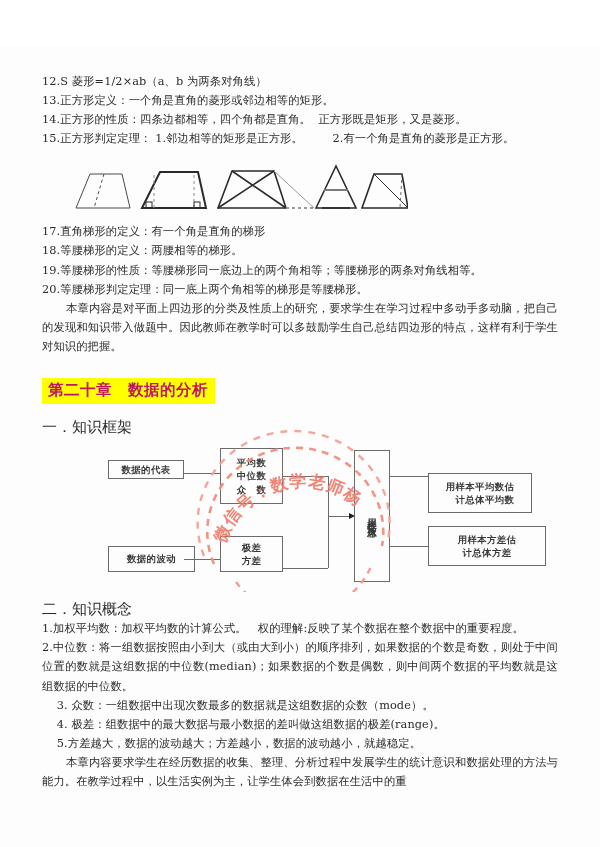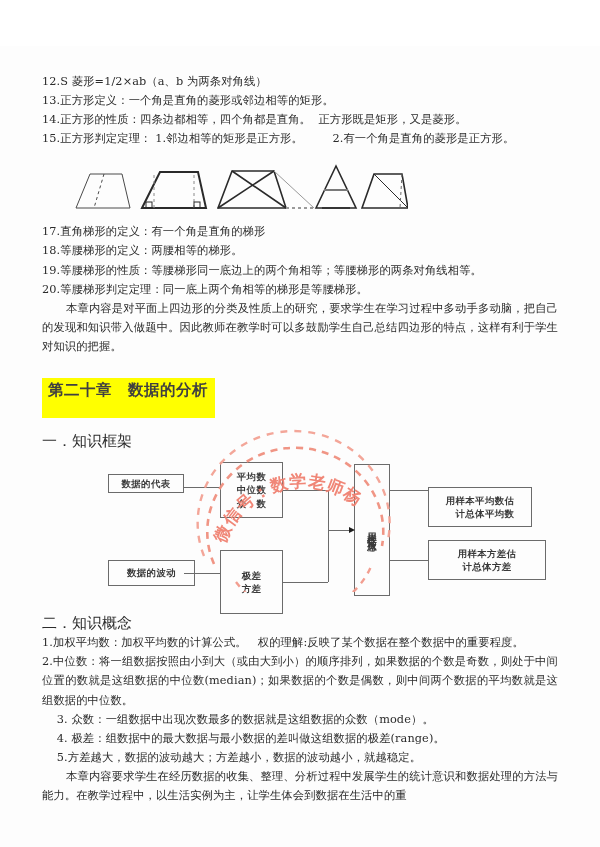--- a/index.html
+++ b/index.html
@@ -43,26 +43,26 @@
     margin-top: 12px;
     margin-bottom: 4px;
   }
   .figure-strip svg { position: absolute; left: 26px; top: 0; }
 
   
   .chapter-wrap { margin-top: 22px; }
   .chapter-title {
     display: inline-block;
     background: #ffff00;
-    color: #404040;
+    color: #be185d;
     font-family: "DejaVu Sans", "Liberation Sans", sans-serif;
     font-weight: bold;
     font-size: 15.5px;
     line-height: 23px;
-    padding: 1px 7px 16px 6px;
+    padding: 1px 7px 2px 6px;
     white-space: pre;
     letter-spacing: 0.5px;
   }
   .sec-head {
     font-size: 15px;
     line-height: 19.1px;
     margin: 14px 0 0 0;
     color: #2b2b2b;
   }
 
@@ -188,21 +188,21 @@
     <p class="sec-head">一．知识框架</p>
 
     <div class="diagram">
 
       <div class="dbox" style="left:0px; top:12px; width:76px; height:19px;">数据的代表</div>
       <div class="dbox" style="left:0px; top:98px; width:87px; height:26px;">数据的波动</div>
 
       <div class="dbox" style="left:112px; top:0px; width:63px; height:56px;">平均数
 中位数
 众　数</div>
-      <div class="dbox" style="left:112px; top:88px; width:63px; height:64px;">极差
+      <div class="dbox" style="left:112px; top:88px; width:63px; height:36px;">极差
 方差</div>
 
       <div class="dbox vertical" style="left:246px; top:2px; width:36px; height:132px;">用样本估计总体</div>
 
       <div class="dbox" style="left:320px; top:25px; width:104px; height:40px;text-align:right;">用样本平均数估
 计总体平均数</div>
       <div class="dbox" style="left:320px; top:78px; width:118px; height:40px;">用样本方差估
 计总体方差</div>
 
       <div class="dline h" style="left:76px; top:25px; width:36px;"></div>

